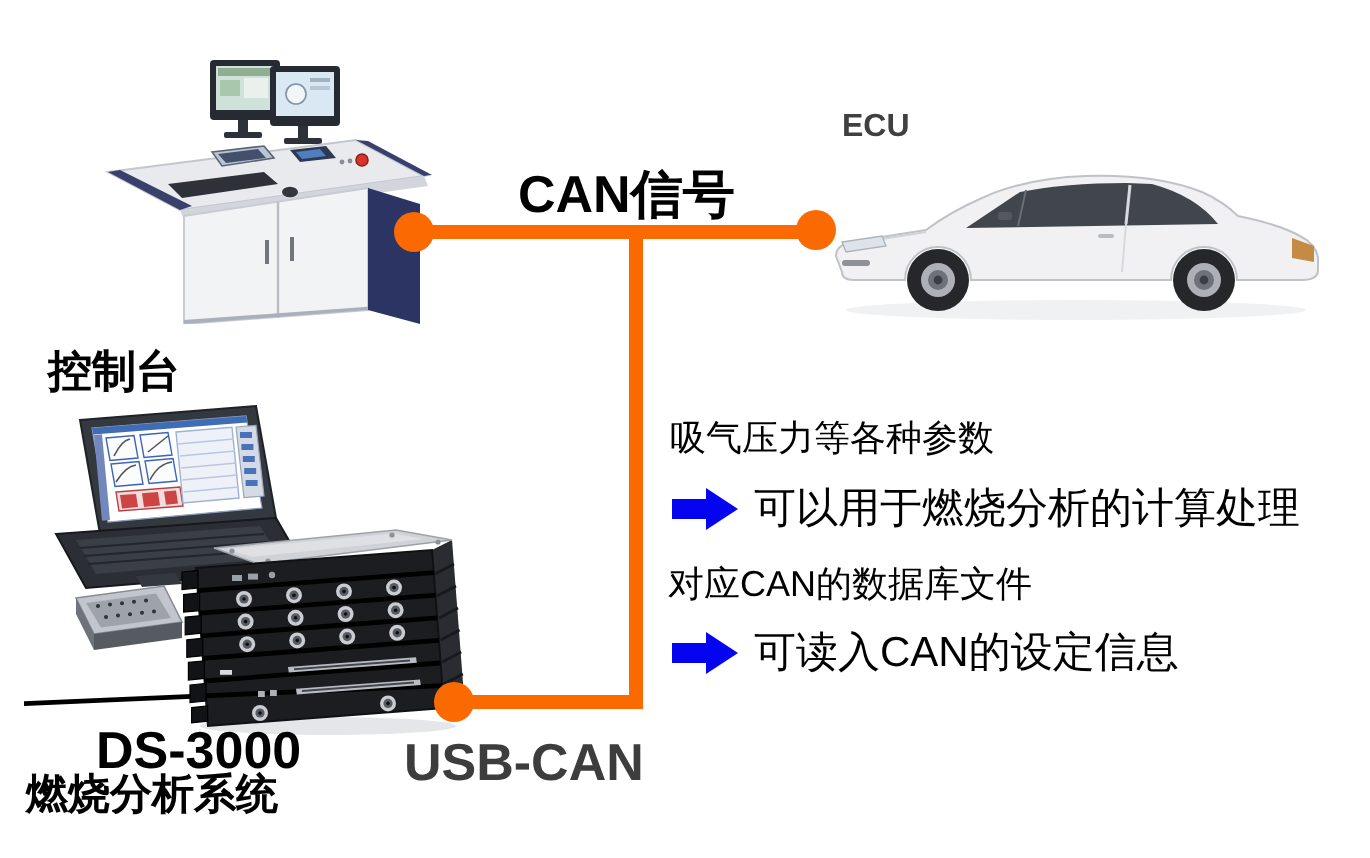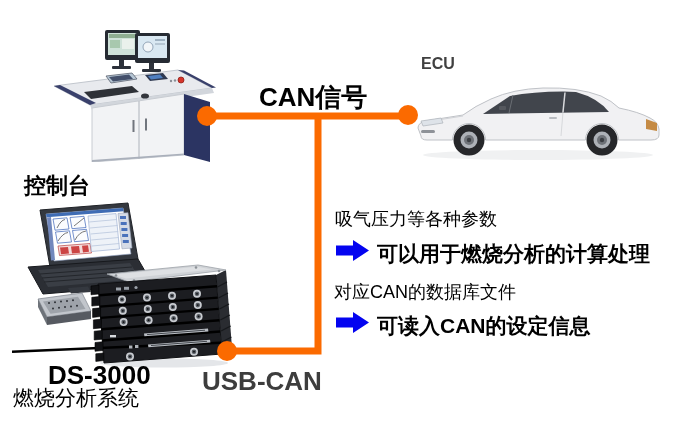--- a/index.html
+++ b/index.html
@@ -7,24 +7,24 @@
     position:relative;width:685px;height:429px;background:#ffffff;
     font-family:"Liberation Sans","DejaVu Sans",sans-serif;
     overflow:hidden;color:#000;
   }
   .abs{position:absolute;}
   .lbl{position:absolute;white-space:nowrap;line-height:1.05;}
   .console-label{left:24px;top:158px;font-size:22px;font-weight:bold;margin-top:16px;}
   .can-label{left:259px;top:84px;font-size:26px;font-weight:bold;}
   .ecu-label{left:421px;top:56px;font-size:16px;font-weight:bold;color:#404040;}
   .ds-model-label{left:48px;top:362px;font-size:26px;font-weight:bold;}
-  .ds-name-label{left:13px;top:387px;font-size:21px;font-weight:normal;}
+  .ds-name-label{left:13px;top:387px;font-size:21px;font-weight:bold;}
   .usbcan-label{left:202px;top:368px;font-size:26px;font-weight:bold;color:#3d3d3d;}
   .anno-heading{position:absolute;font-size:18px;color:#000;white-space:nowrap;}
-  .anno-row{position:absolute;display:flex;gap:8px;white-space:nowrap;font-weight:bold;}
+  .anno-row{position:absolute;display:flex;align-items:center;gap:8px;white-space:nowrap;}
   .anno-row .txt{font-size:21px;color:#000;}
   .arrow-svg{display:block;flex:0 0 auto;}
   svg{display:block;}
 </style>
 </head>
 <body>
 
 <div class="stage">
 
   <svg class="abs" style="left:48px;top:10px;" width="172" height="152" viewBox="0 0 172 152">

